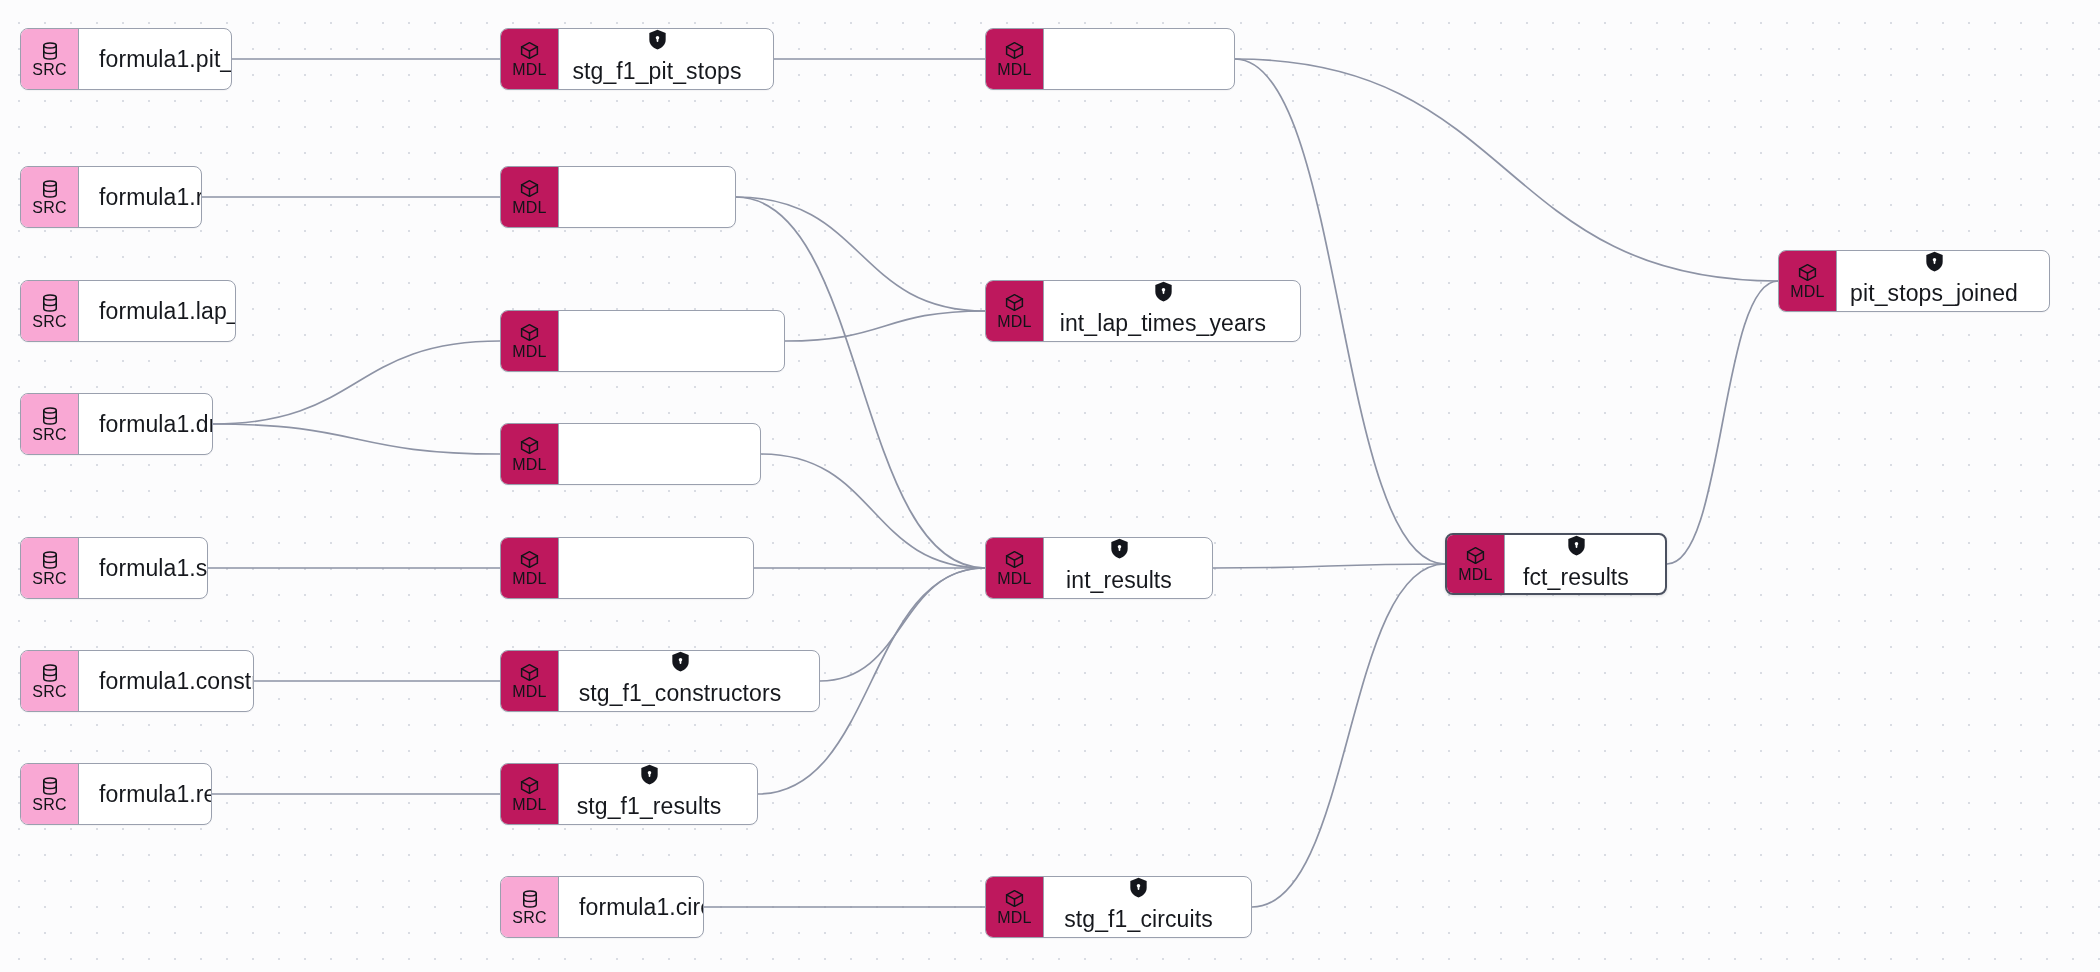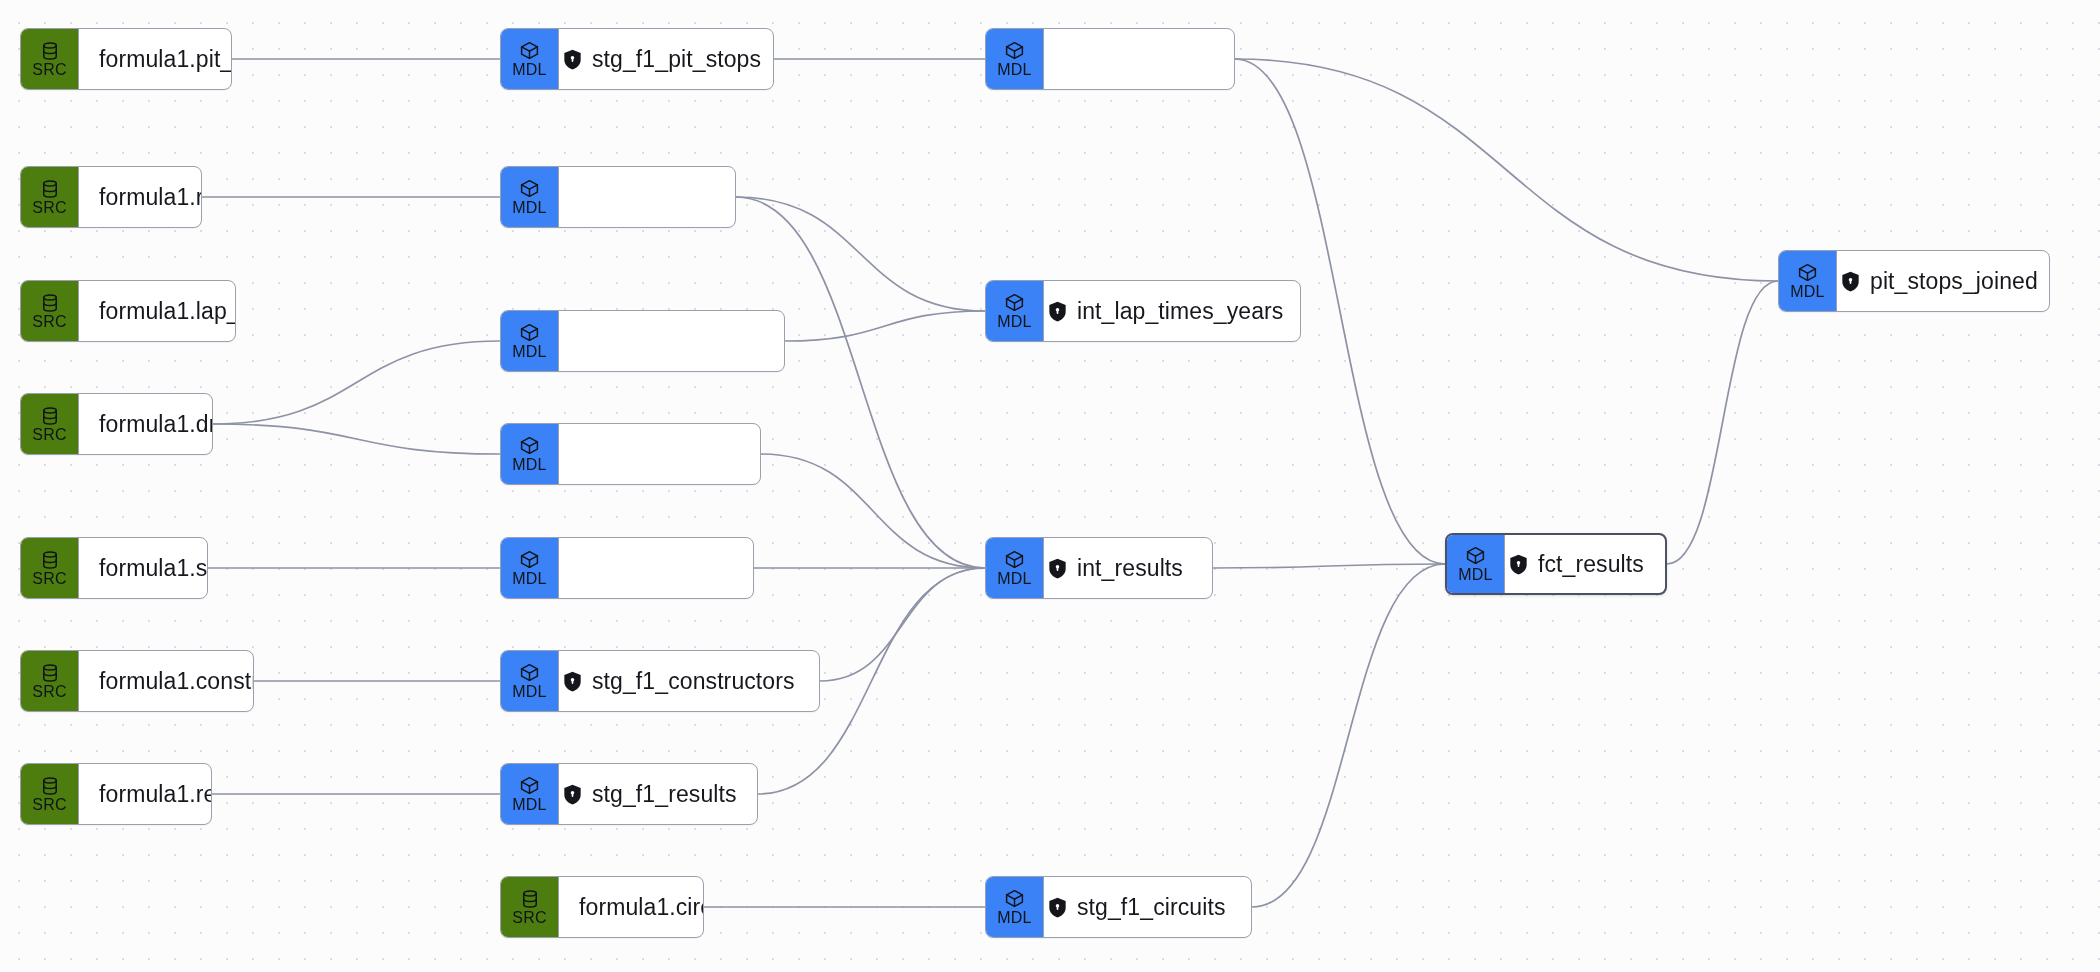--- a/index.html
+++ b/index.html
@@ -53,39 +53,39 @@
     width: 58px;
     flex: 0 0 58px;
     display: flex;
     flex-direction: column;
     align-items: center;
     justify-content: center;
     gap: 1px;
     border-right: 1.4px solid #9aa0ae;
     box-sizing: border-box;
   }
-  .badge.src { background: #4d7c0f; }
-  .badge.mdl { background: #3b82f6; }
+  .badge.src { background: #f9a8d4; }
+  .badge.mdl { background: #be185d; }
   .badge svg { display: block; }
   .badge-text {
     font-size: 16px;
     font-weight: 400;
     color: #111418;
     line-height: 1;
     letter-spacing: .2px;
   }
   .body {
     flex: 1 1 auto;
     display: flex;
     align-items: center;
     gap: 10px;
     padding: 0 22px 0 20px;
     white-space: nowrap;
   }
-  .node.has-shield .body { padding-left: 4px; }
+  .node.has-shield .body { padding-left: 4px; flex-direction: column; }
   .shield { flex: 0 0 auto; display: block; }
   .label {
     font-size: 23px;
     color: #16181d;
     line-height: 1;
     letter-spacing: .1px;
   }
 </style>
 </head>
 <body>

